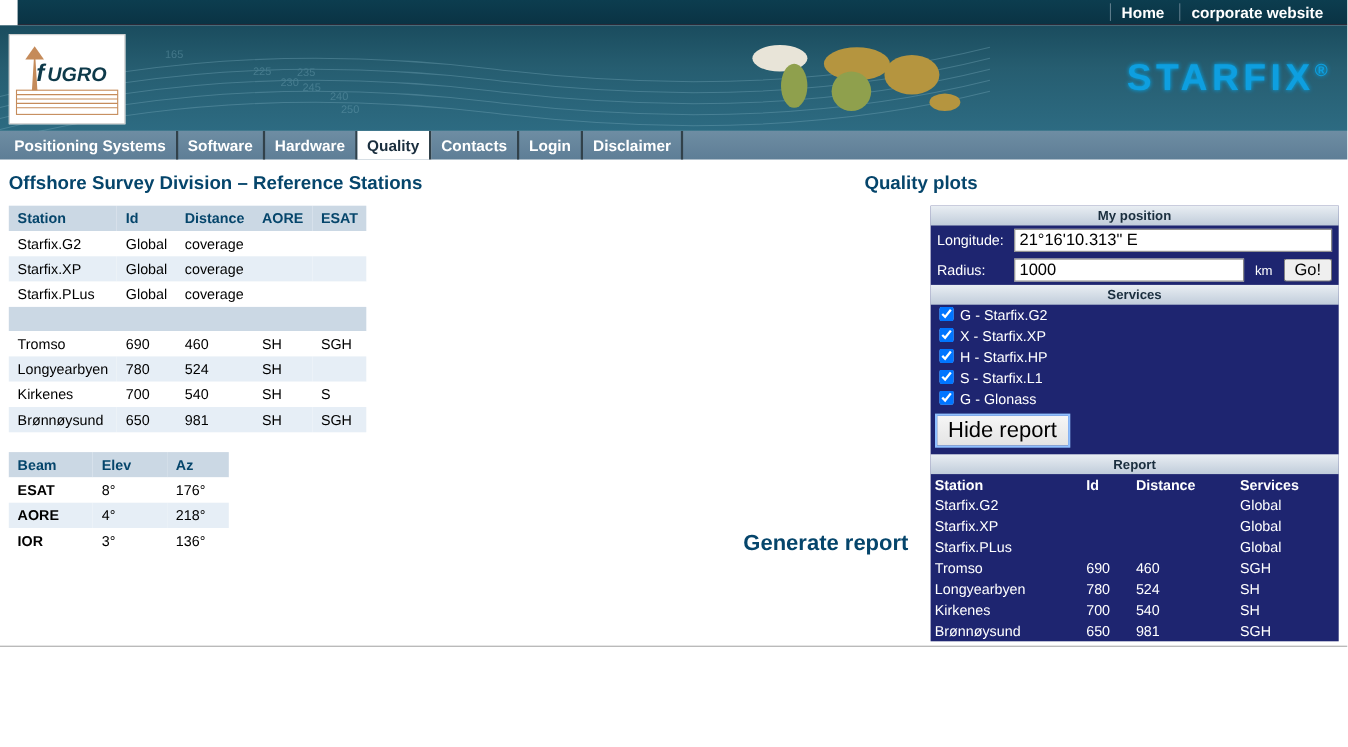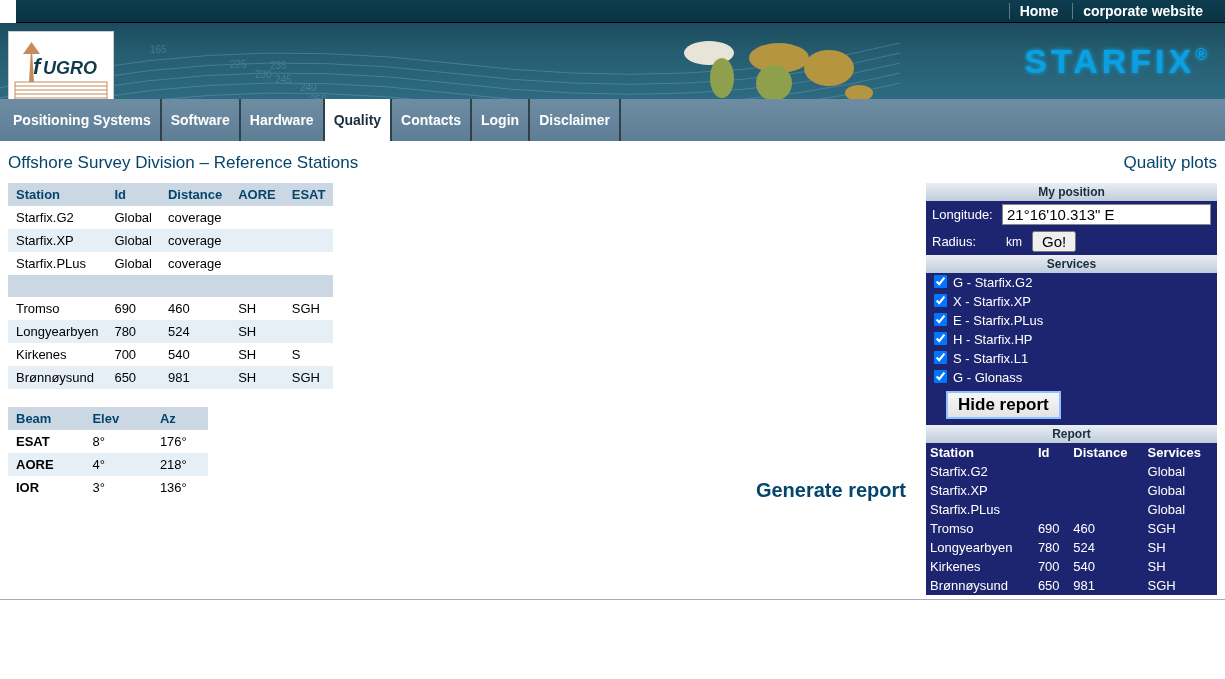--- a/index.html
+++ b/index.html
@@ -1,48 +1,48 @@
 <!DOCTYPE html>
 <html><head>
 <meta charset="utf-8">
 <style>
 html,body{margin:0;padding:0;font-family:Arial,Helvetica,sans-serif;font-size:13px;background:#fff;color:#000;}
 .topbar{background:linear-gradient(#0c3d4f,#0a3344);height:22px;border-bottom:1px solid #001;margin-left:16px;}
 .topbar .links{float:right;padding:3px 12px 0 0;}
 .topbar .links a{color:#fff;font-weight:bold;font-size:14px;text-decoration:none;padding:0 10px;border-left:1px solid #5c7b8a;}
 .topbar .links a:first-child{border-left:1px solid #5c7b8a;}
-.banner{position:relative;height:76px;background:linear-gradient(#1a4c5e 0%, #265d70 40%, #2d6b82 100%);overflow:hidden;}
+.banner{position:relative;height:96px;background:linear-gradient(#1a4c5e 0%, #265d70 40%, #2d6b82 100%);overflow:hidden;}
 .banner .logo{position:absolute;left:8px;top:8px;width:104px;height:80px;background:#fff;border:1px solid #ccc;display:flex;align-items:center;justify-content:center;}
 .banner .sfx{position:absolute;right:14px;top:50%;transform:translateY(-50%);font-family:Arial;font-weight:bold;letter-spacing:4px;font-size:34px;color:#0e9fe0;text-shadow:0 0 4px #0ae;}
 .banner svg.contours{position:absolute;inset:0;opacity:.35;}
 .banner .worldmap{position:absolute;left:55%;top:10px;width:220px;height:80px;}
-.nav{background:linear-gradient(#6e8da3,#5e7e96);height:42px;display:flex;align-items:stretch;padding-left:4px;}
+.nav{background:linear-gradient(#6e8da3,#5e7e96);height:26px;display:flex;align-items:stretch;padding-left:4px;}
 .nav .tab{color:#fff;font-weight:bold;font-size:14px;padding:4px 9px;cursor:pointer;border-right:2px solid #31414a;display:flex;align-items:center;}
 .nav .tab.active{background:#fff;color:#1a2e3e;}
 .page{display:flex;gap:0;align-items:flex-start;padding:8px 8px 0 8px;}
 .left{flex:0 0 auto;}
 .middle{flex:1 1 auto;}
 .rightcol{flex:0 0 250px;}
-h2.sec{color:#05456b;font-weight:normal;font-size:17px;margin:4px 0 10px;text-align:right;}
+h2.sec{color:#05456b;font-weight:bold;font-size:17px;margin:4px 0 10px;}
 table.std{font-size:13px;border-collapse:collapse;}
 table.std th{background:#cbd8e4;color:#05456b;font-weight:bold;text-align:left;padding:4px 8px;}
 table.std td{padding:4px 8px;text-align:left;}
 table.std tr.even td{background:#e6eef6;}
 table.std tr.odd td{background:#fff;}
 table.std tr.spacer td{background:#cbd8e4;height:14px;}
 .sidepanel{background:#1e2570;color:#fff;}
 .panelhdr{background:linear-gradient(#e9eef3,#c0ccda);color:#1a2e3e;font-weight:bold;text-align:center;font-size:12px;padding:2px 0;}
 .row{display:flex;align-items:center;padding:3px 6px;gap:6px;}
 .row label{width:64px;color:#fff;font-size:13px;}
 .row input[type=text]{flex:1;font-size:15px;padding:1px 4px;border:1px solid #888;}
 .row .unit{color:#fff;font-size:12px;padding:0 4px;}
 .row button{font-size:15px;padding:0 8px;}
 .svc{padding:2px 8px;color:#fff;font-size:13px;display:flex;align-items:flex-start;gap:6px;}
 .svc input{margin:0;}
-.hidebtn{margin:4px 6px 6px 20px;font-size:17px;padding:2px 10px;border:2px solid #90c0ff;background:linear-gradient(#f6f6f6,#e4e4e4);font-weight:bold;}
+.hidebtn{margin:4px 6px 6px 4px;font-size:20px;padding:2px 10px;border:2px solid #90c0ff;background:linear-gradient(#f6f6f6,#e4e4e4);}
 table.rpt{width:100%;font-size:13px;border-collapse:collapse;color:#fff;}
 table.rpt th{color:#fff;font-weight:bold;text-align:left;padding:2px 4px;}
 table.rpt td{padding:2px 4px;}
 .genrep{color:#05456b;font-weight:bold;font-size:20px;text-align:right;padding-right:20px;margin-top:330px;}
 .footbar{border-top:1px solid #aaa;margin-top:4px;height:1px;}
 .bold{font-weight:bold;}
 </style>
 </head>
 <body>
 
@@ -218,37 +218,34 @@
     <h2 class="sec" style="margin-left:-60px;">Quality plots</h2>
 
     <div class="sidepanel">
       <div class="panelhdr">My position</div>
       <div class="row">
         <label>Longitude:</label>
         <input type="text" value="21°16'10.313&quot; E" style="">
       </div>
       <div class="row">
         <label>Radius:</label>
+        <input type="text" style="flex: 0 0 70px;" value="1000">
         <span class="unit">km</span>
         <button>Go!</button>
       </div>
 
       <div class="panelhdr">Services</div>
       <div id="svcList">
           <div class="svc">
             <input type="checkbox" checked="" style="">
             <span>G - Starfix.G2</span>
           </div>
           <div class="svc">
             <input type="checkbox" checked="" style="">
             <span>X - Starfix.XP</span>
-          </div>
-          <div class="svc">
-            <input type="checkbox" checked="" style="">
-            <span>E - Starfix.PLus</span>
           </div>
           <div class="svc">
             <input type="checkbox" checked="" style="">
             <span>H - Starfix.HP</span>
           </div>
           <div class="svc">
             <input type="checkbox" checked="" style="">
             <span>S - Starfix.L1</span>
           </div>
           <div class="svc">

